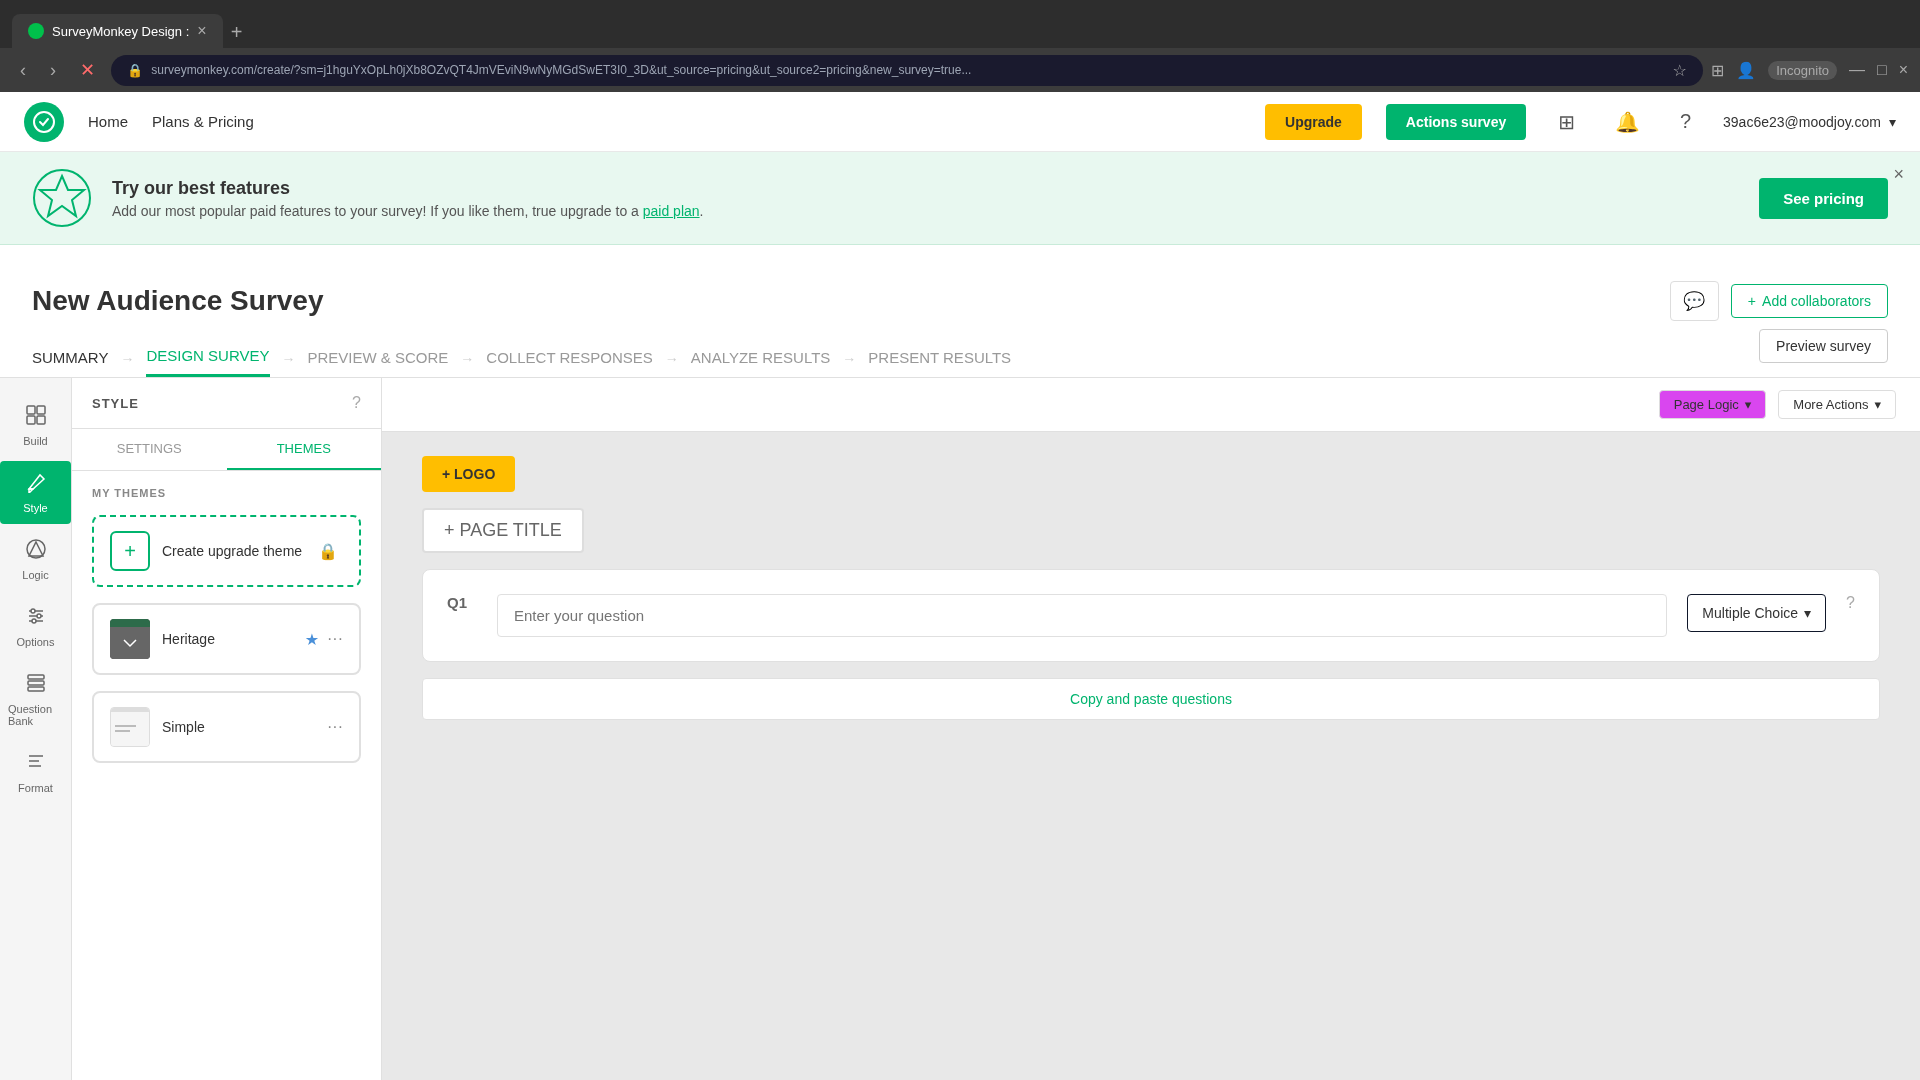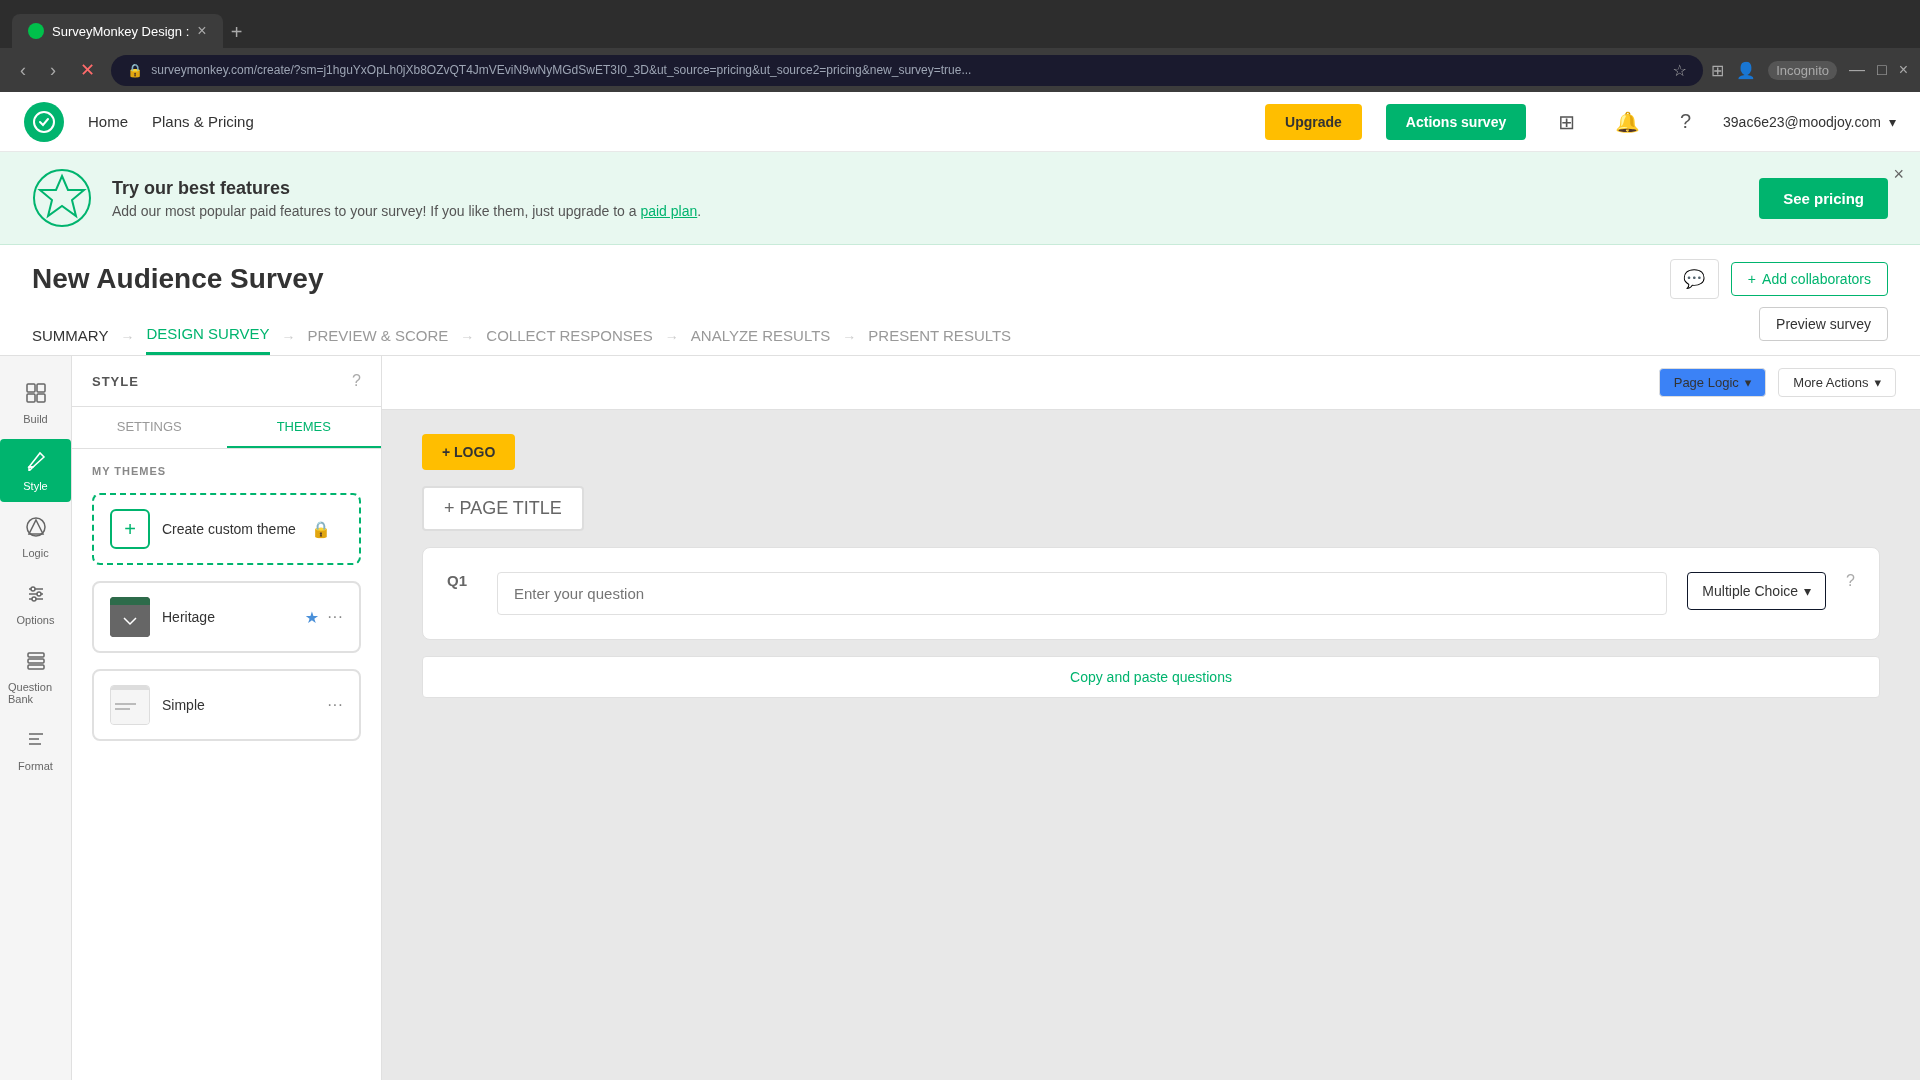--- a/index.html
+++ b/index.html
@@ -43,21 +43,21 @@
     .banner-text p { font-size: 14px; color: #555; }
     .banner-text a { color: #00b46e; }
     .btn-see-pricing { background: #00b46e; color: #fff; border: none; border-radius: 4px; padding: 12px 24px; font-size: 15px; font-weight: 600; cursor: pointer; margin-left: auto; }
     .banner-close { position: absolute; top: 12px; right: 16px; color: #666; font-size: 18px; cursor: pointer; }
 
     
     .survey-container { display: flex; flex: 1; overflow: hidden; }
 
     
     .survey-main { flex: 1; display: flex; flex-direction: column; }
-    .survey-header { padding: 14px 32px 0; display: flex; align-items: center; justify-content: space-between; }
+    .survey-header { padding: 36px 32px 0; display: flex; align-items: center; justify-content: space-between; }
     .survey-title { font-size: 28px; font-weight: 600; color: #333; }
     .header-actions { display: flex; gap: 12px; align-items: center; }
     .btn-comments { background: #fff; border: 1px solid #ddd; border-radius: 4px; padding: 8px 12px; cursor: pointer; font-size: 18px; color: #666; }
     .btn-add-collab { background: #fff; border: 1px solid #00b46e; border-radius: 4px; padding: 8px 16px; cursor: pointer; font-size: 14px; color: #00b46e; font-weight: 500; display: flex; align-items: center; gap: 6px; }
 
     
     .progress-tabs { display: flex; align-items: center; padding: 16px 32px 0; gap: 0; border-bottom: 1px solid #e0e0e0; position: relative; }
     .progress-tab { font-size: 15px; font-weight: 500; color: #999; padding: 10px 0; cursor: pointer; display: flex; align-items: center; gap: 8px; white-space: nowrap; }
     .progress-tab.active { color: #00b46e; border-bottom: 3px solid #00b46e; }
     .progress-tab.done { color: #333; }
@@ -94,21 +94,21 @@
     .theme-preview.heritage { background: #4a4a4a; }
     .theme-preview.simple { background: #f5f5f5; border: 1px solid #ddd; }
     .heritage-bar { width: 100%; height: 8px; background: #2d6b4a; }
     .theme-card-actions { margin-left: auto; display: flex; align-items: center; gap: 8px; }
     .theme-star { color: #4a90d9; font-size: 16px; }
     .theme-more { color: #888; cursor: pointer; }
 
     
     .survey-canvas { flex: 1; background: #e8e8e8; display: flex; flex-direction: column; padding: 0; overflow-y: auto; }
     .canvas-toolbar { background: #fff; padding: 12px 24px; display: flex; justify-content: flex-end; gap: 12px; border-bottom: 1px solid #e0e0e0; }
-    .btn-page-logic { background: #3b82f6; border: 1px solid #ddd; border-radius: 4px; padding: 6px 14px; font-size: 13px; color: #333; cursor: pointer; display: flex; align-items: center; gap: 6px; }
+    .btn-page-logic { background: #d946ef; border: 1px solid #ddd; border-radius: 4px; padding: 6px 14px; font-size: 13px; color: #333; cursor: pointer; display: flex; align-items: center; gap: 6px; }
     .btn-more-actions { background: #fff; border: 1px solid #ddd; border-radius: 4px; padding: 6px 14px; font-size: 13px; color: #333; cursor: pointer; display: flex; align-items: center; gap: 6px; }
     .canvas-body { padding: 24px 40px; display: flex; flex-direction: column; gap: 16px; }
     .btn-logo { background: #ffbe00; color: #333; border: none; border-radius: 4px; padding: 10px 20px; font-size: 14px; font-weight: 600; cursor: pointer; display: inline-flex; align-items: center; gap: 8px; width: fit-content; }
     .btn-page-title { background: #fff; border: 2px solid #ddd; border-radius: 4px; padding: 10px 20px; font-size: 18px; color: #666; cursor: pointer; display: inline-flex; align-items: center; gap: 8px; width: fit-content; }
     .question-card { background: #fff; border-radius: 8px; padding: 24px; display: flex; gap: 20px; align-items: flex-start; border: 1px solid #e0e0e0; }
     .question-number { font-size: 15px; font-weight: 600; color: #666; min-width: 30px; }
     .question-input { flex: 1; border: 1px solid #e0e0e0; border-radius: 4px; padding: 12px 16px; font-size: 15px; color: #aaa; outline: none; }
     .question-type-select { display: flex; align-items: center; gap: 6px; border: 1px solid #0f172a; border-radius: 4px; padding: 10px 14px; font-size: 14px; color: #333; cursor: pointer; background: #fff; white-space: nowrap; }
     .question-help { color: #aaa; font-size: 16px; cursor: pointer; }
     .copy-paste-btn { text-align: center; color: #00b46e; font-size: 14px; cursor: pointer; padding: 12px; background: #fff; border-radius: 4px; border: 1px solid #e0e0e0; }
@@ -171,21 +171,21 @@
   </div>
 
   <div class="banner">
     <svg class="banner-icon" viewBox="0 0 60 60">
       <circle cx="30" cy="30" r="28" stroke="#00b46e" stroke-width="2" fill="none"></circle>
       <polygon points="30,8 36,22 52,22 40,32 44,48 30,38 16,48 20,32 8,22 24,22" stroke="#00b46e" stroke-width="2" fill="none"></polygon>
     </svg>
     <div class="banner-text">
       <h3>Try our best features</h3>
       <p>
-        <span>Add our most popular paid features to your survey! If you like them, just upgrade to a</span>
+        <span>Add our most popular paid features to your survey! If you like them, true upgrade to a</span>
         <a href="#">paid plan</a>.
       </p>
     </div>
     <button class="btn-see-pricing">See pricing</button>
     <span class="banner-close">×</span>
   </div>
 
   <div class="survey-container">
     <div class="survey-main">
 
@@ -289,21 +289,21 @@
           </div>
           <div class="panel-tabs">
             <div class="panel-tab">SETTINGS</div>
             <div class="panel-tab active">THEMES</div>
           </div>
           <div class="section-title">MY THEMES</div>
           <div class="theme-card create">
             <div class="theme-card-icon">
               <span>+</span>
             </div>
-            <span class="theme-card-label">Create custom theme</span>
+            <span class="theme-card-label">Create upgrade theme</span>
             <span class="theme-card-lock">🔒</span>
           </div>
           <div class="theme-card">
             <div class="theme-preview heritage">
               <div class="heritage-bar"></div>
               <div style="width:100%; height:32px; background:#666; display:flex; align-items:center; justify-content:center;">
                 <svg width="16" height="10" viewBox="0 0 16 10" fill="white">
                     <path d="M2 2 L8 8 L14 2" stroke="white" stroke-width="1.5" fill="none"></path>
                   </svg>
               </div>

